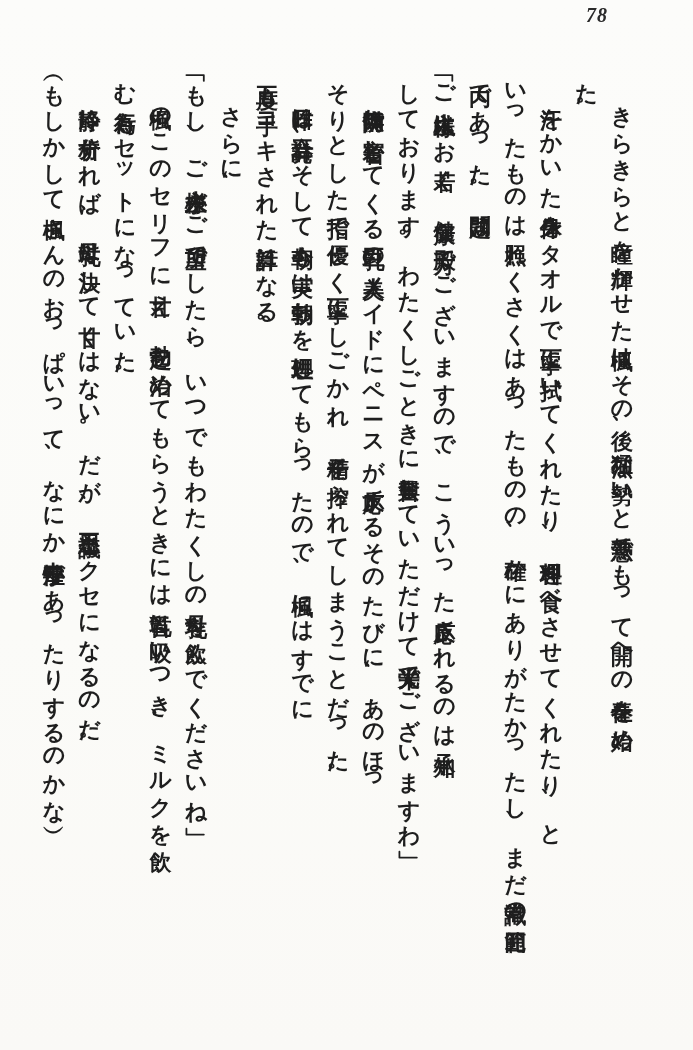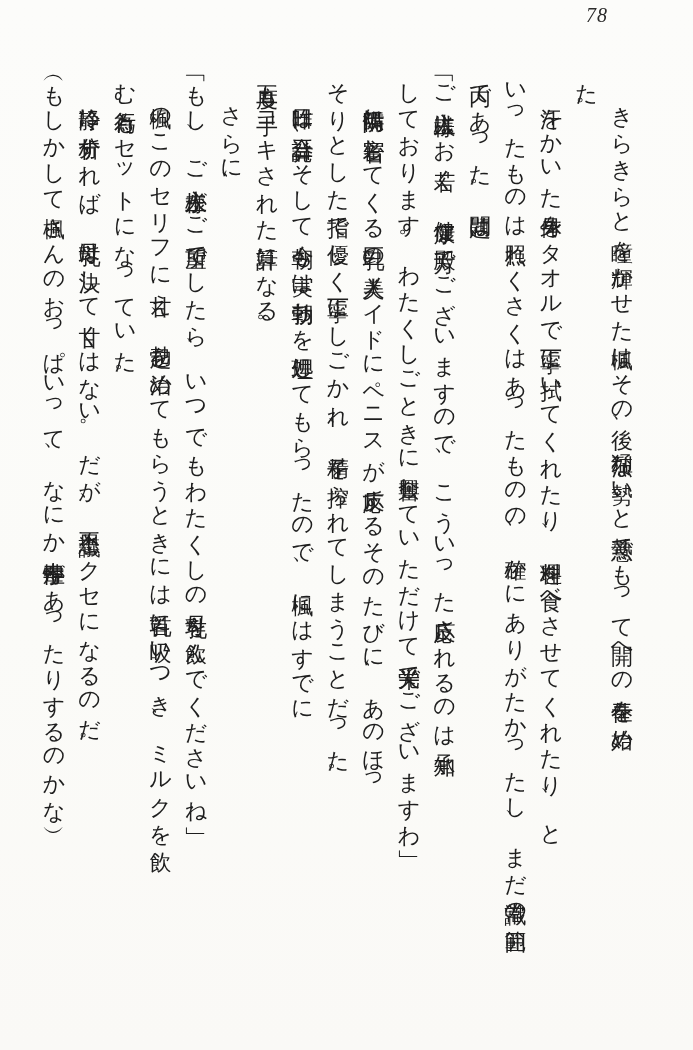--- a/index.html
+++ b/index.html
@@ -10,20 +10,21 @@
   body{
     width:693px;height:1050px;
     background:var(--bg);
     font-family:"Liberation Serif","DejaVu Serif",serif;
     overflow:hidden;
     position:relative;
   }
   .book-page{
     position:absolute;inset:0;
     background:linear-gradient(180deg,#fcfcfa 0%,#fbfbf8 60%,#faf9f6 100%);
+    font-weight:bold;
   }
   .page-number{
     position:absolute;
     left:586px;top:4px;
     font-size:20px;
     font-style:italic;
     color:#2b2b2b;
     letter-spacing:1px;
   }
   .text-block{

